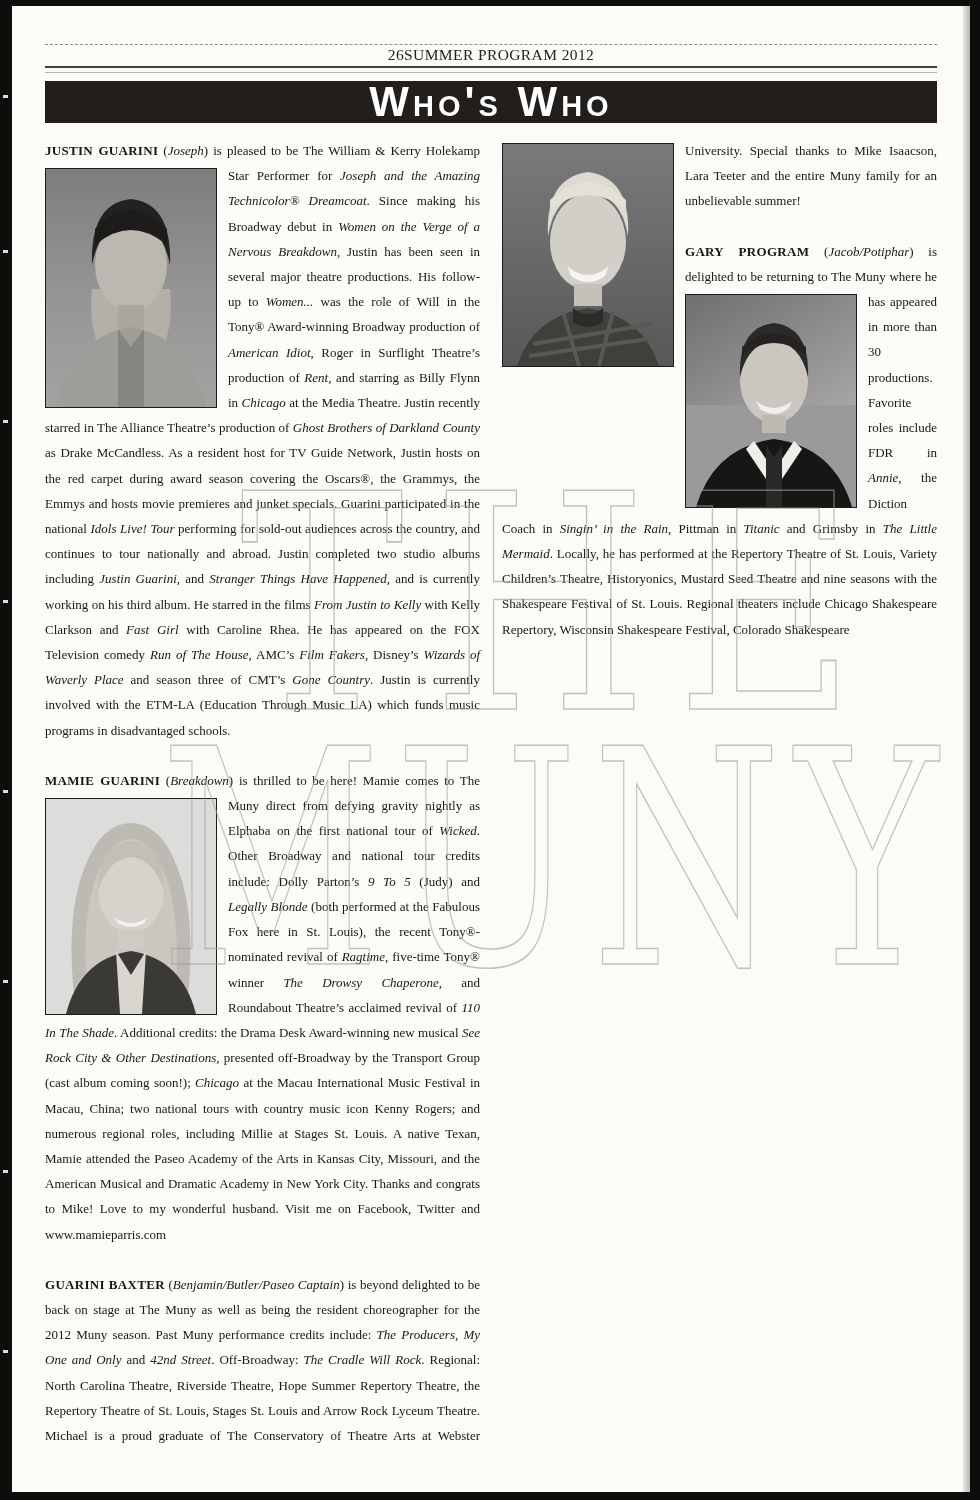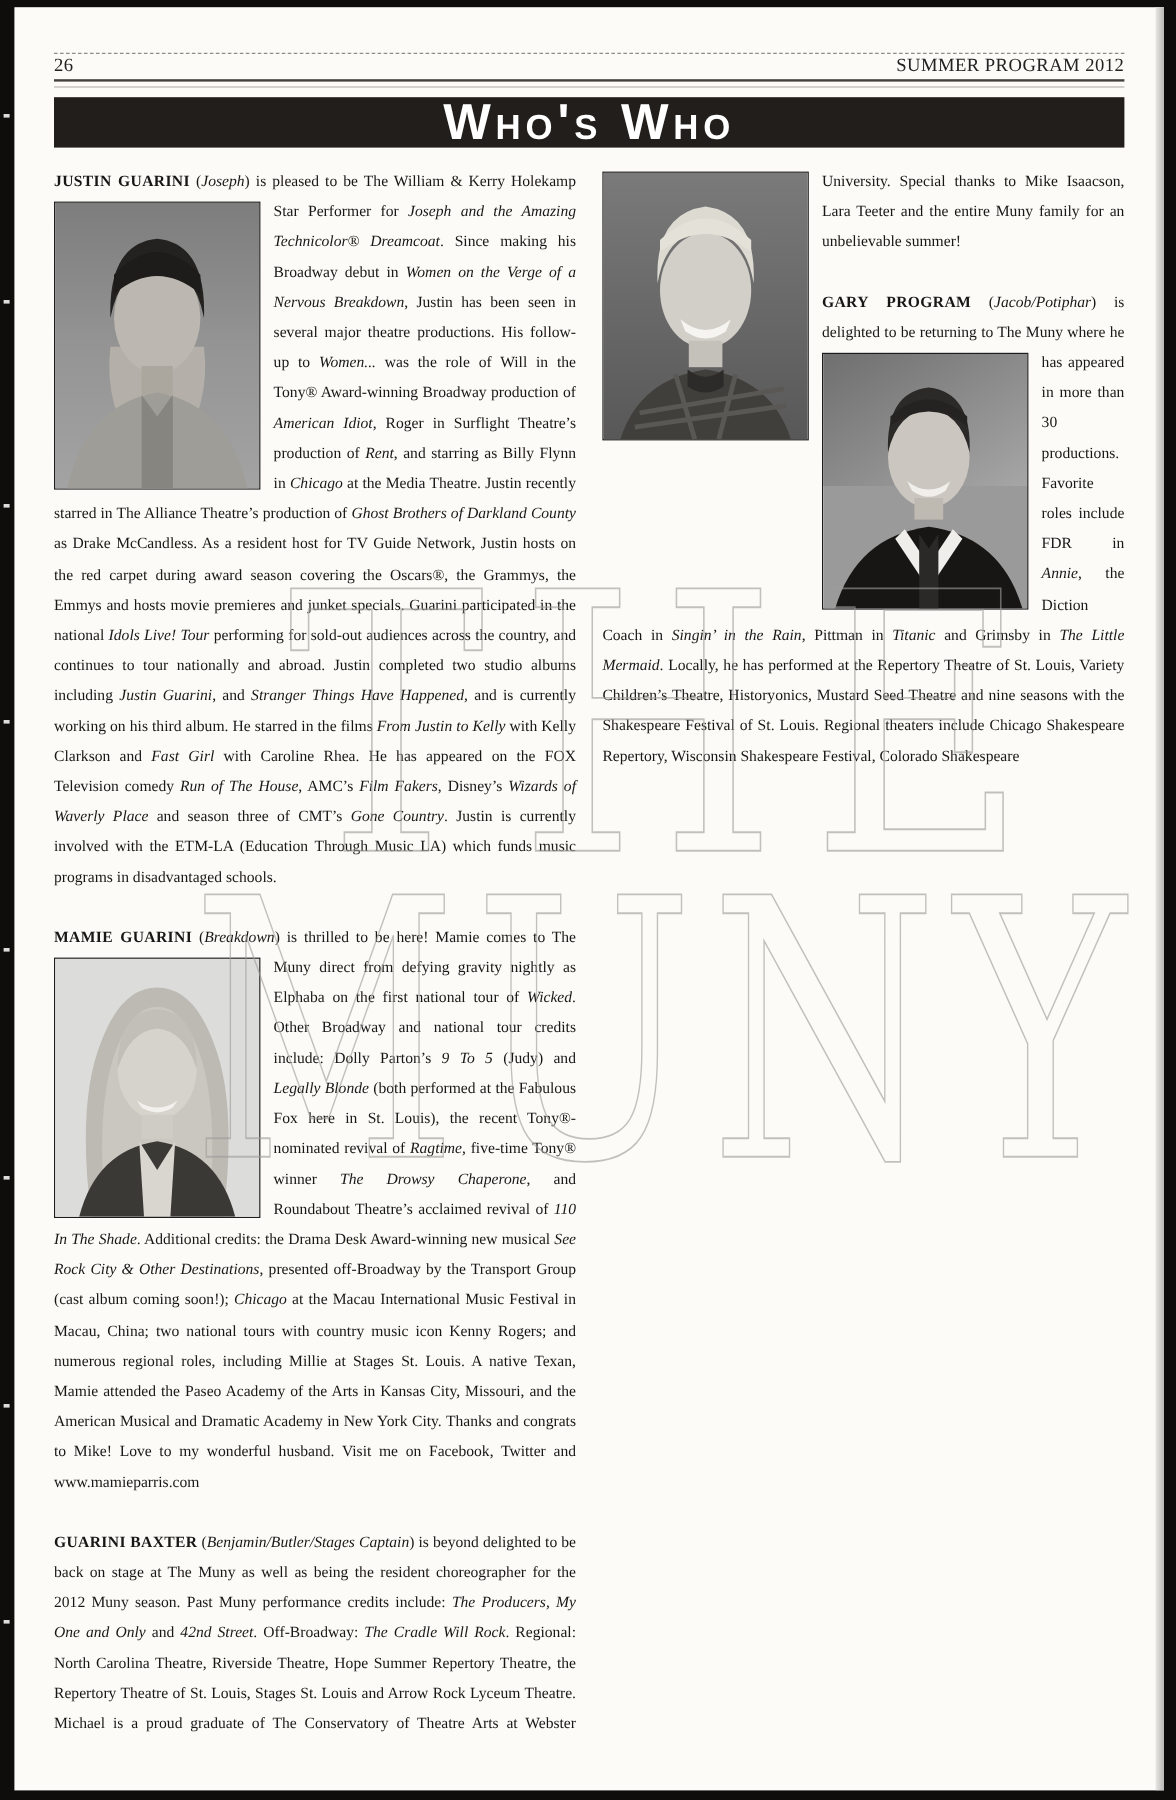--- a/index.html
+++ b/index.html
@@ -20,21 +20,21 @@
   .edge-right {
     position:absolute; right:0; top:0; width:7px; height:100%;
     background:linear-gradient(to right,#e8e7e3,#b9b8b4);
   }
   .sprocket { position:absolute; left:3px; width:5px; height:3px; background:#dcdcdc; }
 
   .content { padding:0 33px 0 33px; position:relative; }
 
   .rule-dashed { border-top:1px dashed #8f8d89; margin-top:38px; }
   .header-row {
-    display:flex; justify-content:space-between; align-items:baseline;
+    display:flex; justify-content:center; align-items:baseline;
     padding:1px 0 2px 0;
     font-size:15.5px; color:#242220; letter-spacing:.4px;
   }
   .rule-solid { border-top:2px solid #44413d; }
   .rule-thin  { border-top:1px solid #b7b5b0; margin-top:4px; }
 
   .banner {
     margin-top:8px; height:42px;
     background:#211e1b;
     display:flex; align-items:center; justify-content:center;
@@ -164,21 +164,21 @@
             <rect x="72" y="130" width="26" height="20" fill="#cfccc6"></rect>
             <path d="M20 215 Q34 160 85 152 Q136 160 150 215 Z" fill="#3b3936"></path>
             <path d="M70 152 L85 176 L100 152 L96 215 L74 215 Z" fill="#d9d6d0"></path>
           </svg>
         </span>
         <span>gravity nightly as Elphaba on the first national tour of <i>Wicked</i>. Other Broadway and national tour credits include: Dolly Parton’s <i>9 To 5</i> (Judy) and <i>Legally Blonde</i> (both performed at the Fabulous Fox here in St. Louis), the recent Tony®-nominated revival of <i>Ragtime</i>, five-time Tony® winner <i>The Drowsy Chaperone</i>, and Roundabout Theatre’s acclaimed revival of <i>110 In The Shade</i>. Additional credits: the Drama Desk Award-winning new musical <i>See Rock City &amp; Other Destinations</i>, presented off-Broadway by the Transport Group (cast album coming soon!); <i>Chicago</i> at the Macau International Music Festival in Macau, China; two national tours with country music icon Kenny Rogers; and numerous regional roles, including Millie at Stages St. Louis. A native Texan, Mamie attended the Paseo Academy of the Arts in Kansas City, Missouri, and the American Musical and Dramatic Academy in New York City. Thanks and congrats to Mike! Love to my wonderful husband. Visit me on Facebook, Twitter and www.mamieparris.com</span>
       </p>
 
       <p class="bio">
         <b class="bio-name">GUARINI BAXTER</b>
-        <span>(<i>Benjamin/Butler/Stages Captain</i>) is beyond delighted to be back on</span>
+        <span>(<i>Benjamin/Butler/Paseo Captain</i>) is beyond delighted to be back on</span>
         <span class="photo">
           <svg width="170" height="222" viewBox="0 0 170 222" xmlns="http://www.w3.org/2000/svg">
             <rect width="170" height="222" fill="#6d6d6d"></rect>
             <rect width="170" height="222" fill="url(#mb)"></rect>
             <defs>
                 <linearGradient id="mb" x1="0" y1="0" x2="0" y2="1">
               <stop offset="0" stop-color="#7a7a7a"></stop>
                   <stop offset="1" stop-color="#585858"></stop>
             </linearGradient>
               </defs>

